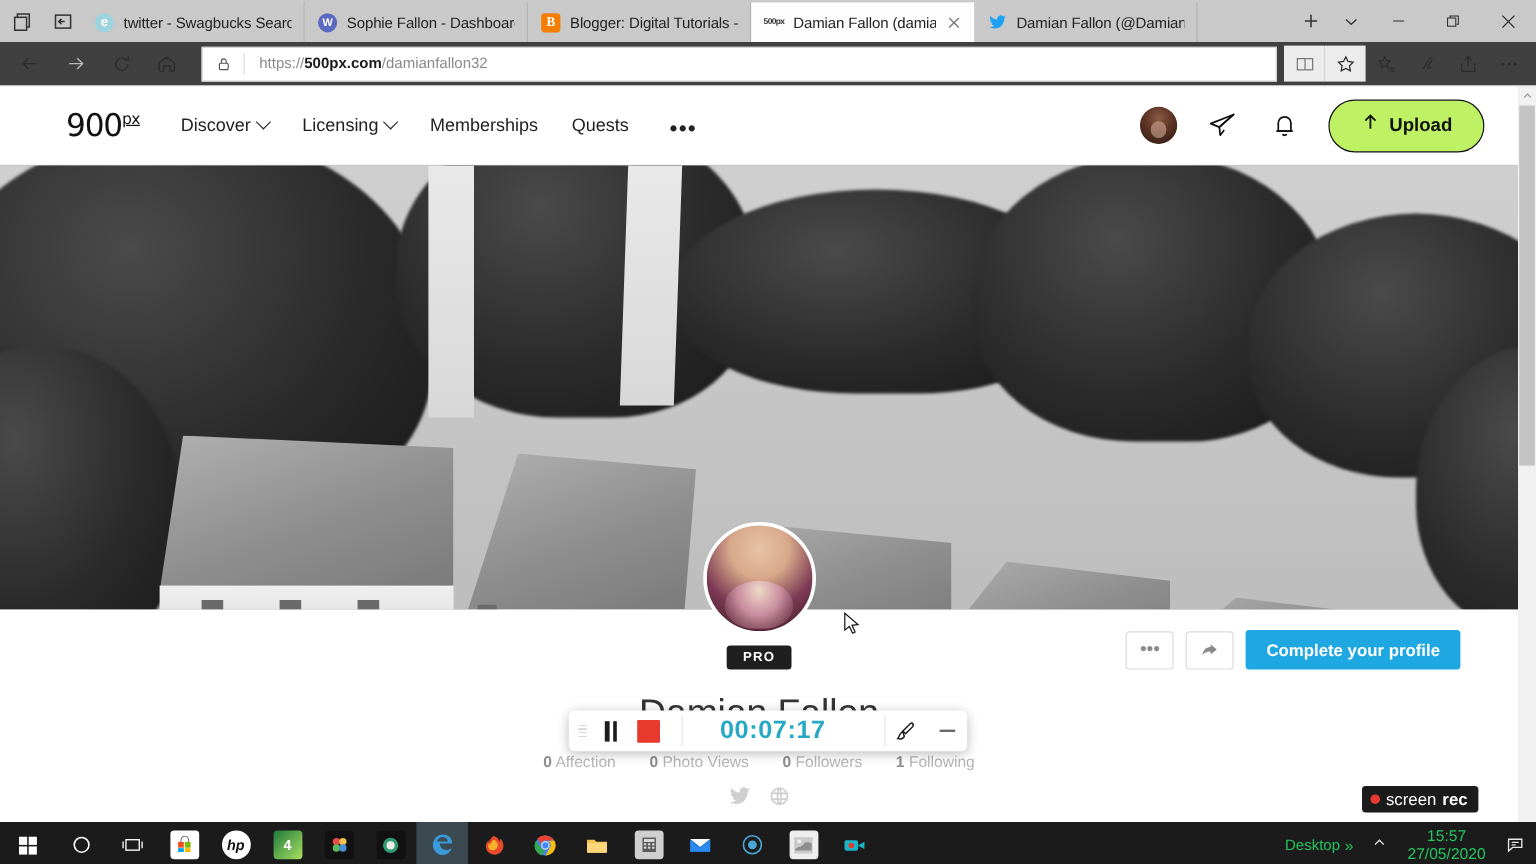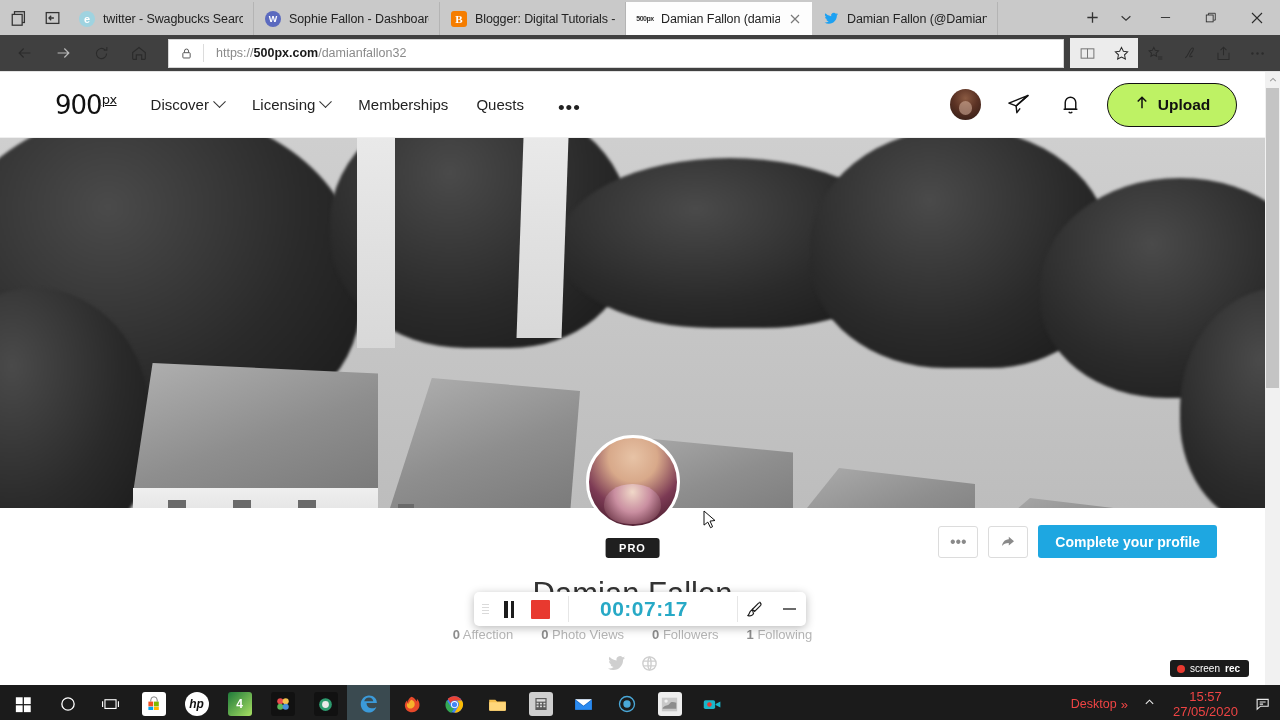--- a/index.html
+++ b/index.html
@@ -175,22 +175,22 @@
   .rec-stop { width: 19px; height: 19px; background: #e8392f; margin-left: 17px; border-radius: 1px; }
   .rec-div { width: 1px; height: 26px; background: #e6e6e6; margin-left: 18px; }
   .rec-time { flex: 1; text-align: center; font-size: 21px; font-weight: 700; color: #27a9c6; letter-spacing: .5px; }
   .rec-brush { width: 34px; display: flex; align-items: center; justify-content: center; color: #1c1c1c; }
   .rec-min { width: 34px; display: flex; align-items: center; justify-content: center; }
   .rec-min i { display: block; width: 13px; height: 1.6px; background: #6b6b6b; }
 
   .cursor { position: absolute; left: 703px; top: 438px; z-index: 50; }
 
   .watermark {
-    position: absolute; right: 31px; bottom: 8px; z-index: 45;
-    background: #1b1b1b; color: #fff; font-size: 10px; padding: 3px 9px 3px 7px;
+    position: absolute; right: 48px; bottom: 8px; z-index: 45;
+    background: #1b1b1b; color: #fff; font-size: 14px; padding: 3px 9px 3px 7px;
     border-radius: 3px; display: flex; align-items: center; gap: 5px; font-weight: 400;
   }
   .watermark .dot { width: 8px; height: 8px; border-radius: 50%; background: #e8392f; }
   .watermark b { font-weight: 700; }
 
   
   .scrollbar { position: absolute; right: 0; top: 0; width: 15px; height: 613px; background: #f1f1f1; }
   .sb-arrow { height: 16px; display: flex; align-items: center; justify-content: center; background:#f1f1f1; }
   .sb-thumb { position: absolute; top: 16px; left: 1px; width: 13px; height: 300px; background: #c4c4c4; }
 
@@ -202,21 +202,21 @@
     gap: 10px; padding: 0 12px; color: #d6d6d6; font-size: 12.5px;
   }
   .tb-icons { display: flex; align-items: center; }
   .tb-ic { width: 43px; height: 38px; display: flex; align-items: center; justify-content: center; position: relative; }
   .tb-ic.active { background: #3a4a50; }
   .tb-ic.open::after {
     content: ""; position: absolute; bottom: 1px; left: 10px; right: 10px; height: 2.5px; background: #6fbfd8;
   }
   .appico { width: 24px; height: 24px; border-radius: 3px; display: flex; align-items: center; justify-content: center;
             font-size: 12px; font-weight: 700; color: #fff; }
-  .tray { margin-left: auto; display: flex; align-items: center; color: #ef4444; font-size: 12px; }
+  .tray { margin-left: auto; display: flex; align-items: center; color: #22c55e; font-size: 12px; }
   .tray-desktop { padding: 0 4px 0 8px; font-size: 12.5px; }
   .tray-chev { padding: 0 10px; }
   .clock { text-align: center; line-height: 15px; font-size: 13px; padding: 0 8px; }
   .tray-action { width: 34px; display: flex; align-items: center; justify-content: center; }
 </style>
 </head>
 <body>
 
 <div class="tabstrip">
   <div class="chrome-left-btns">

